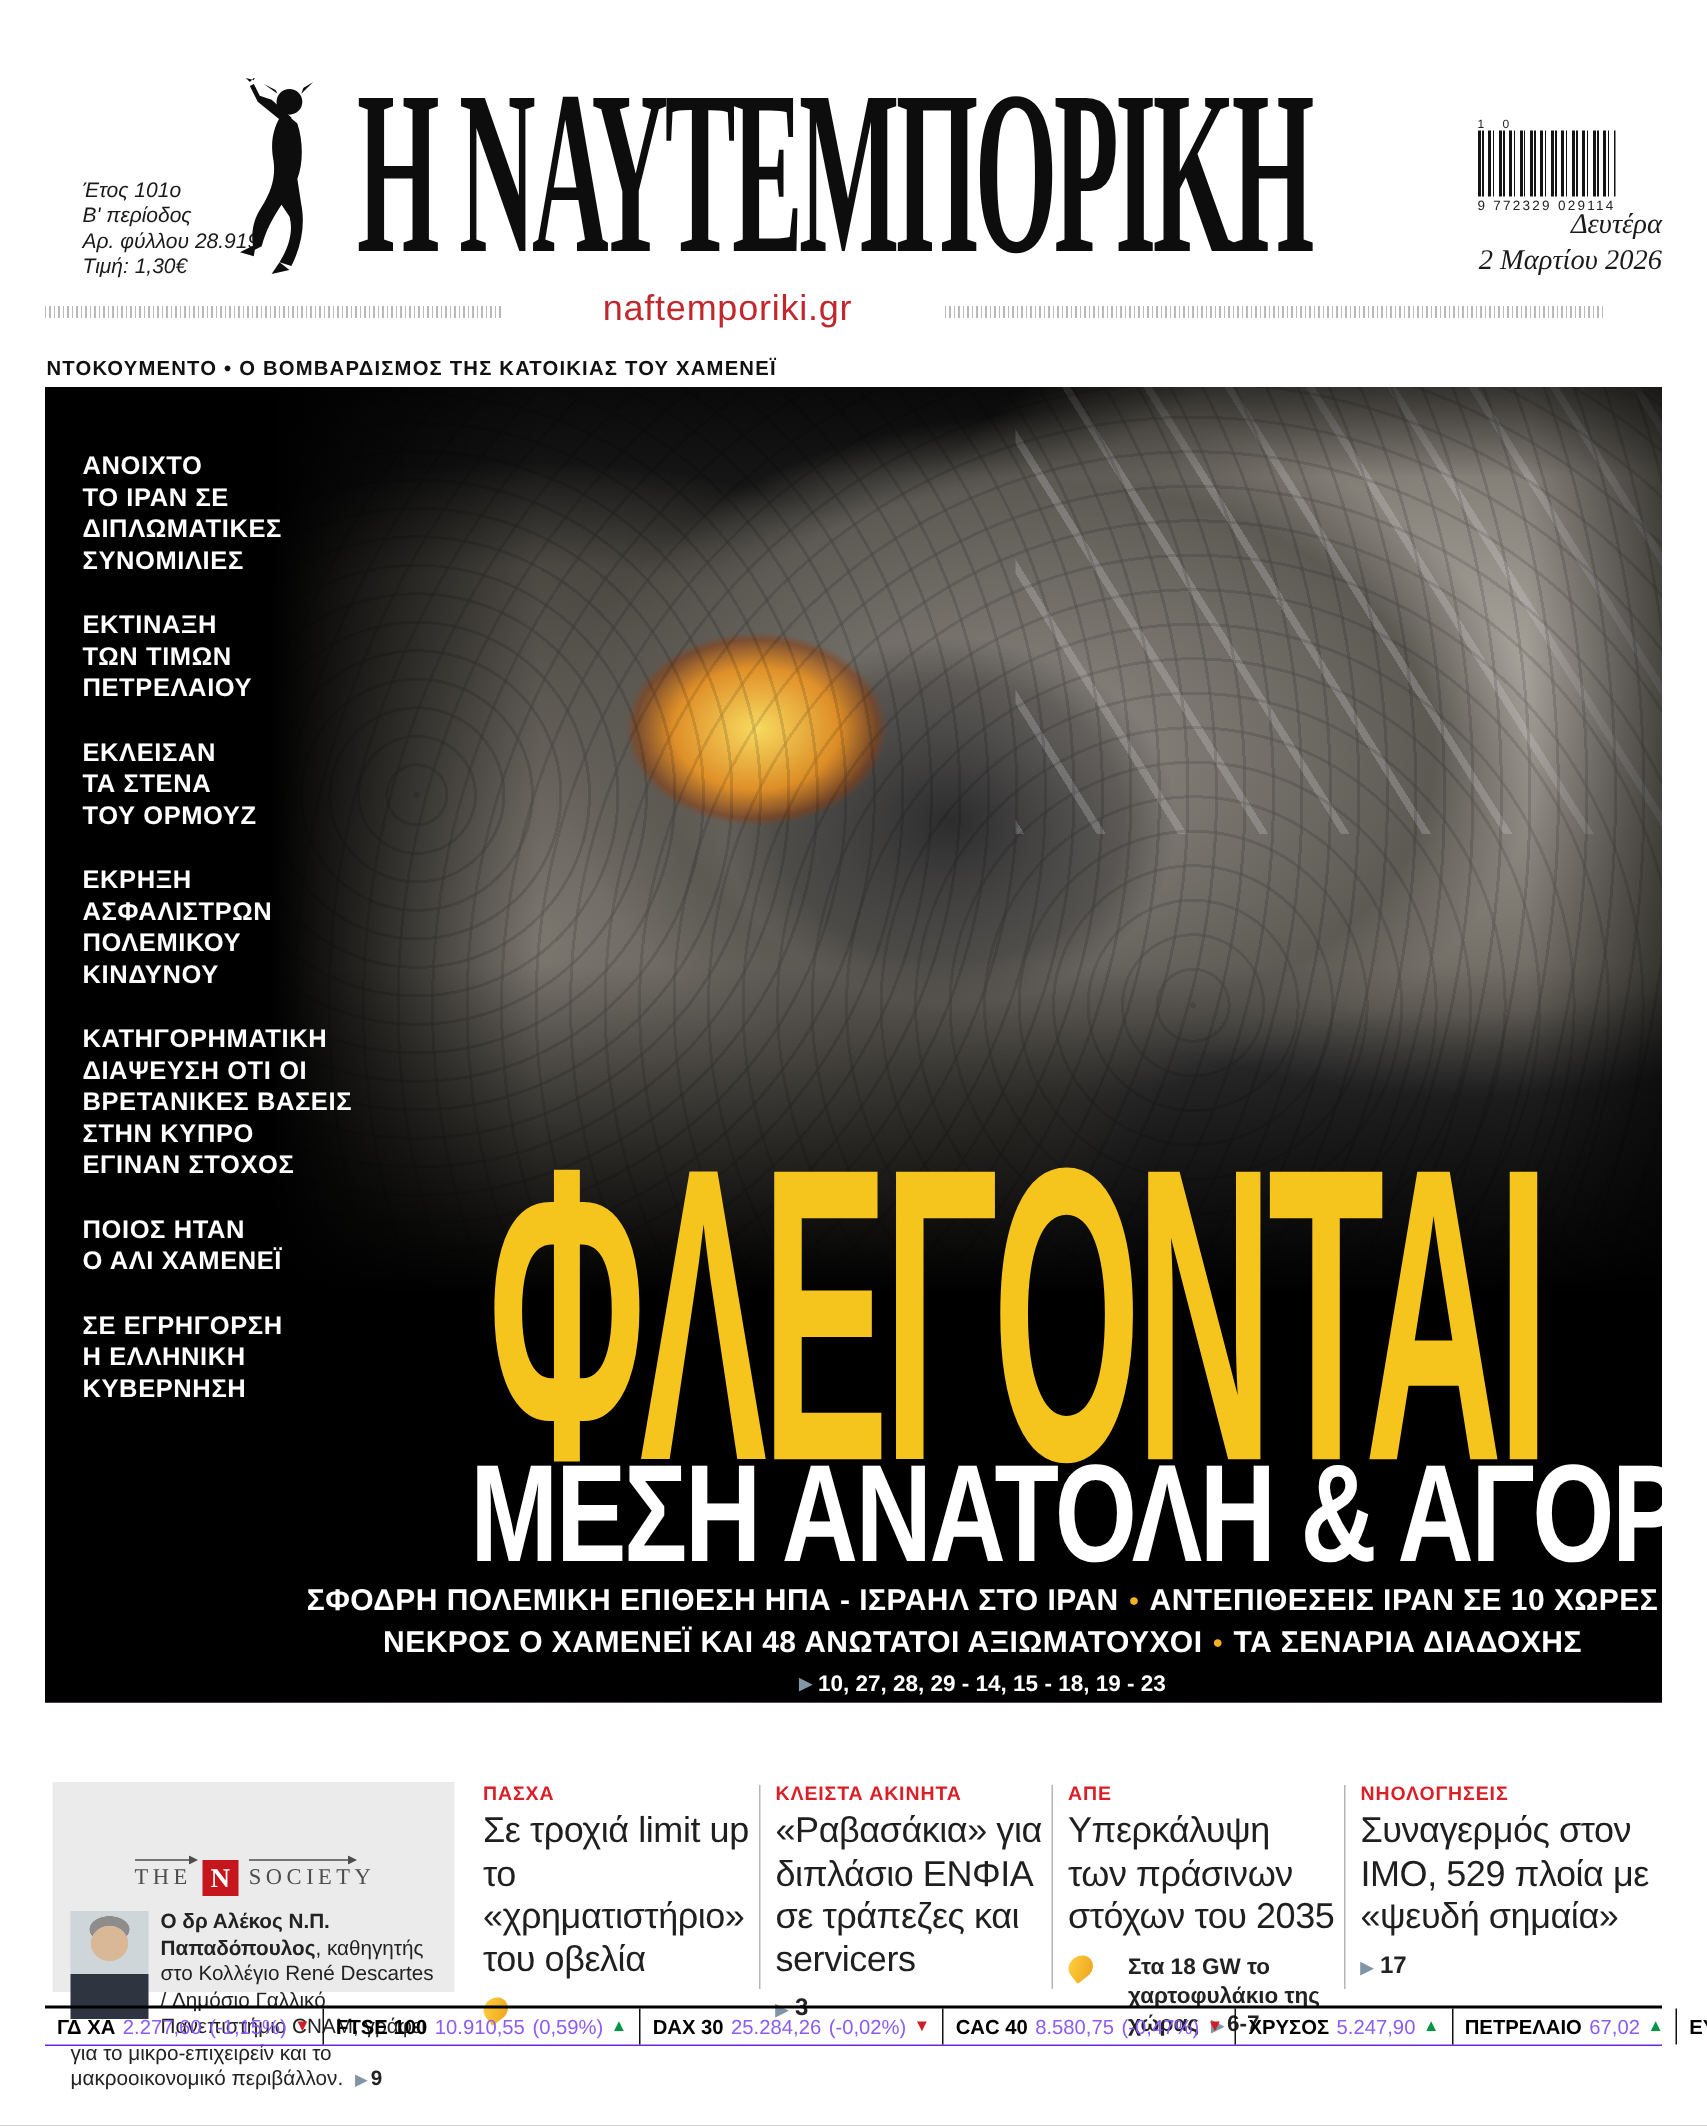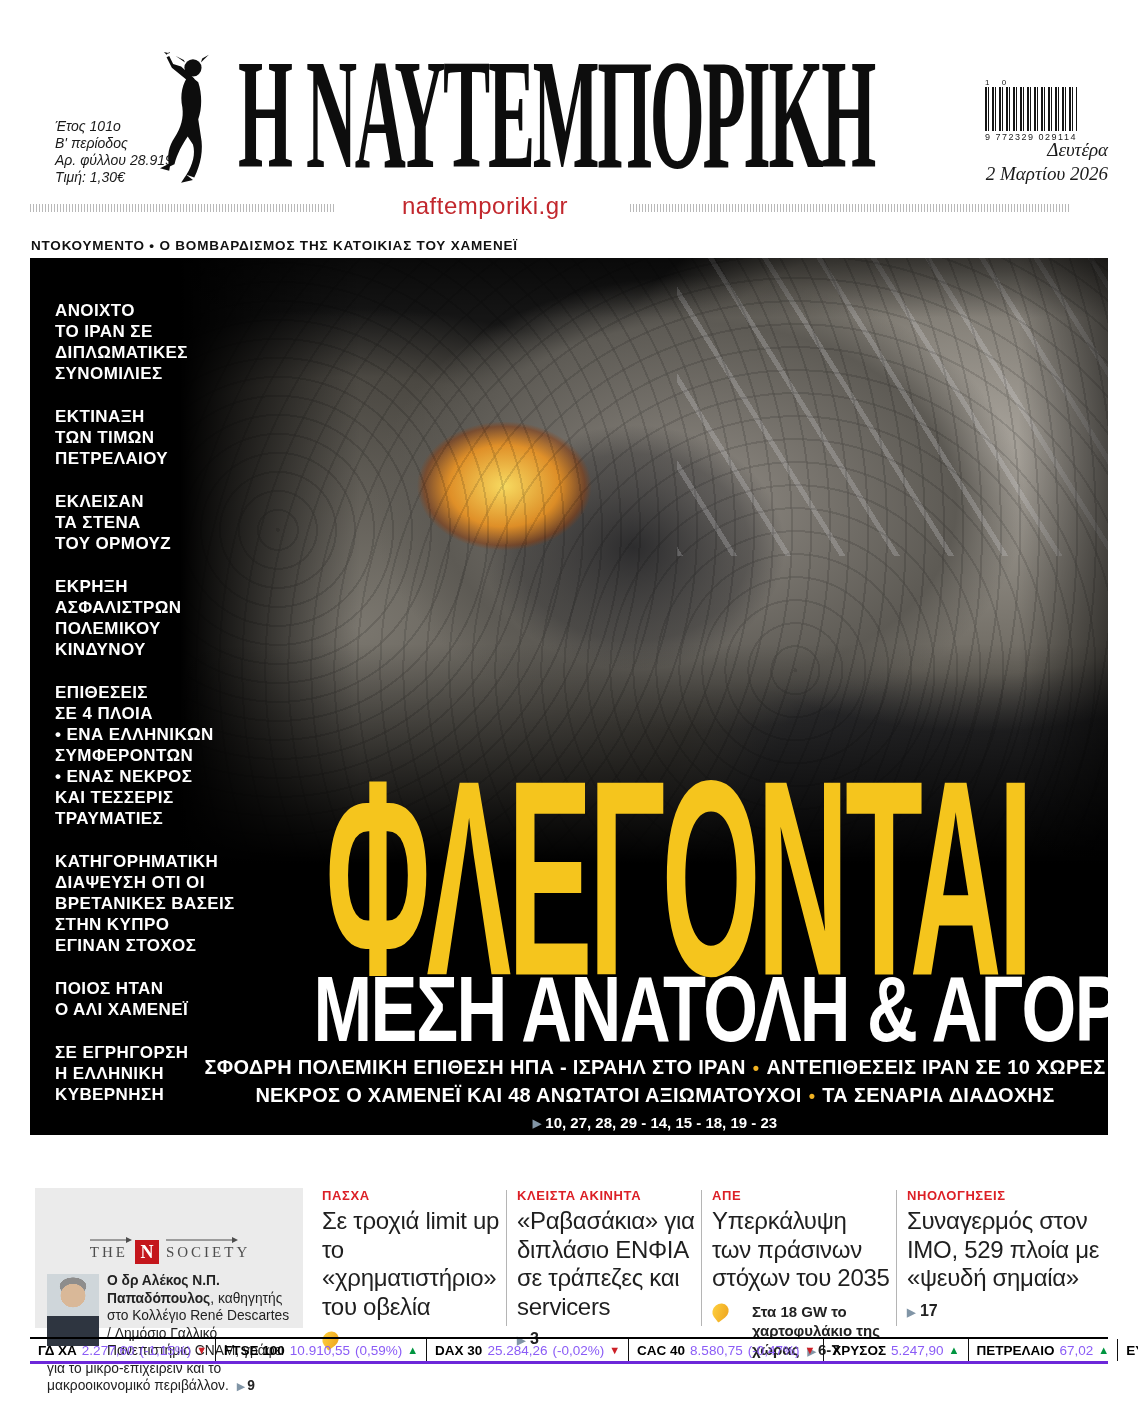--- a/index.html
+++ b/index.html
@@ -100,21 +100,21 @@
       border-radius:50% 50% 50% 6% ;transform:rotate(-38deg);}
   .t-sub-text{font-weight:700;font-size:15px;line-height:19px;color:#222;}
   .pageref{margin-top:9px;font-weight:700;font-size:16px;color:#222;}
   .tri{color:#8195a6;font-size:11px;}
   .t-sub-text .tri, .soc-text .tri{padding:0 2px 0 4px;}
   .vdiv{top:1190px;width:1px;height:136px;background:#b5b5b5;}
   .d1{left:506px;} .d2{left:701px;} .d3{left:896px;}
 
   
   .ticker{left:30px;top:1337px;width:1078px;height:27px;border-top:2px solid #000;
-      border-bottom:3px solid #6d28d9;display:flex;align-items:stretch;}
+      border-bottom:1px solid #6d28d9;display:flex;align-items:stretch;}
   .tk{flex:1 1 auto;display:flex;align-items:center;justify-content:center;gap:5px;
       padding:0 8px;font-size:13.5px;white-space:nowrap;}
   .tk + .tk{border-left:1.5px solid #111;}
   .tk .lbl{font-weight:700;color:#000;}
   .tk .val,.tk .chg{color:#8b5cf6;}
   .tk .arr{font-size:11px;}
   .up{color:#009540;} .down{color:#cc2027;}
 </style>
 </head>
 <body>
@@ -178,27 +178,20 @@
       <div class="side-item pre">ΕΚΤΙΝΑΞΗ
 ΤΩΝ ΤΙΜΩΝ
 ΠΕΤΡΕΛΑΙΟΥ</div>
       <div class="side-item pre">ΕΚΛΕΙΣΑΝ
 ΤΑ ΣΤΕΝΑ
 ΤΟΥ ΟΡΜΟΥΖ</div>
       <div class="side-item pre">ΕΚΡΗΞΗ
 ΑΣΦΑΛΙΣΤΡΩΝ
 ΠΟΛΕΜΙΚΟΥ
 ΚΙΝΔΥΝΟΥ</div>
-      <div class="side-item pre">ΕΠΙΘΕΣΕΙΣ
-ΣΕ 4 ΠΛΟΙΑ
-• ΕΝΑ ΕΛΛΗΝΙΚΩΝ
-ΣΥΜΦΕΡΟΝΤΩΝ
-• ΕΝΑΣ ΝΕΚΡΟΣ
-ΚΑΙ ΤΕΣΣΕΡΙΣ
-ΤΡΑΥΜΑΤΙΕΣ</div>
       <div class="side-item pre">ΚΑΤΗΓΟΡΗΜΑΤΙΚΗ
 ΔΙΑΨΕΥΣΗ ΟΤΙ ΟΙ
 ΒΡΕΤΑΝΙΚΕΣ ΒΑΣΕΙΣ
 ΣΤΗΝ ΚΥΠΡΟ
 ΕΓΙΝΑΝ ΣΤΟΧΟΣ</div>
       <div class="side-item pre">ΠΟΙΟΣ ΗΤΑΝ
 Ο ΑΛΙ ΧΑΜΕΝΕΪ</div>
       <div class="side-item pre">ΣΕ ΕΓΡΗΓΟΡΣΗ
 Η ΕΛΛΗΝΙΚΗ
 ΚΥΒΕΡΝΗΣΗ</div>

